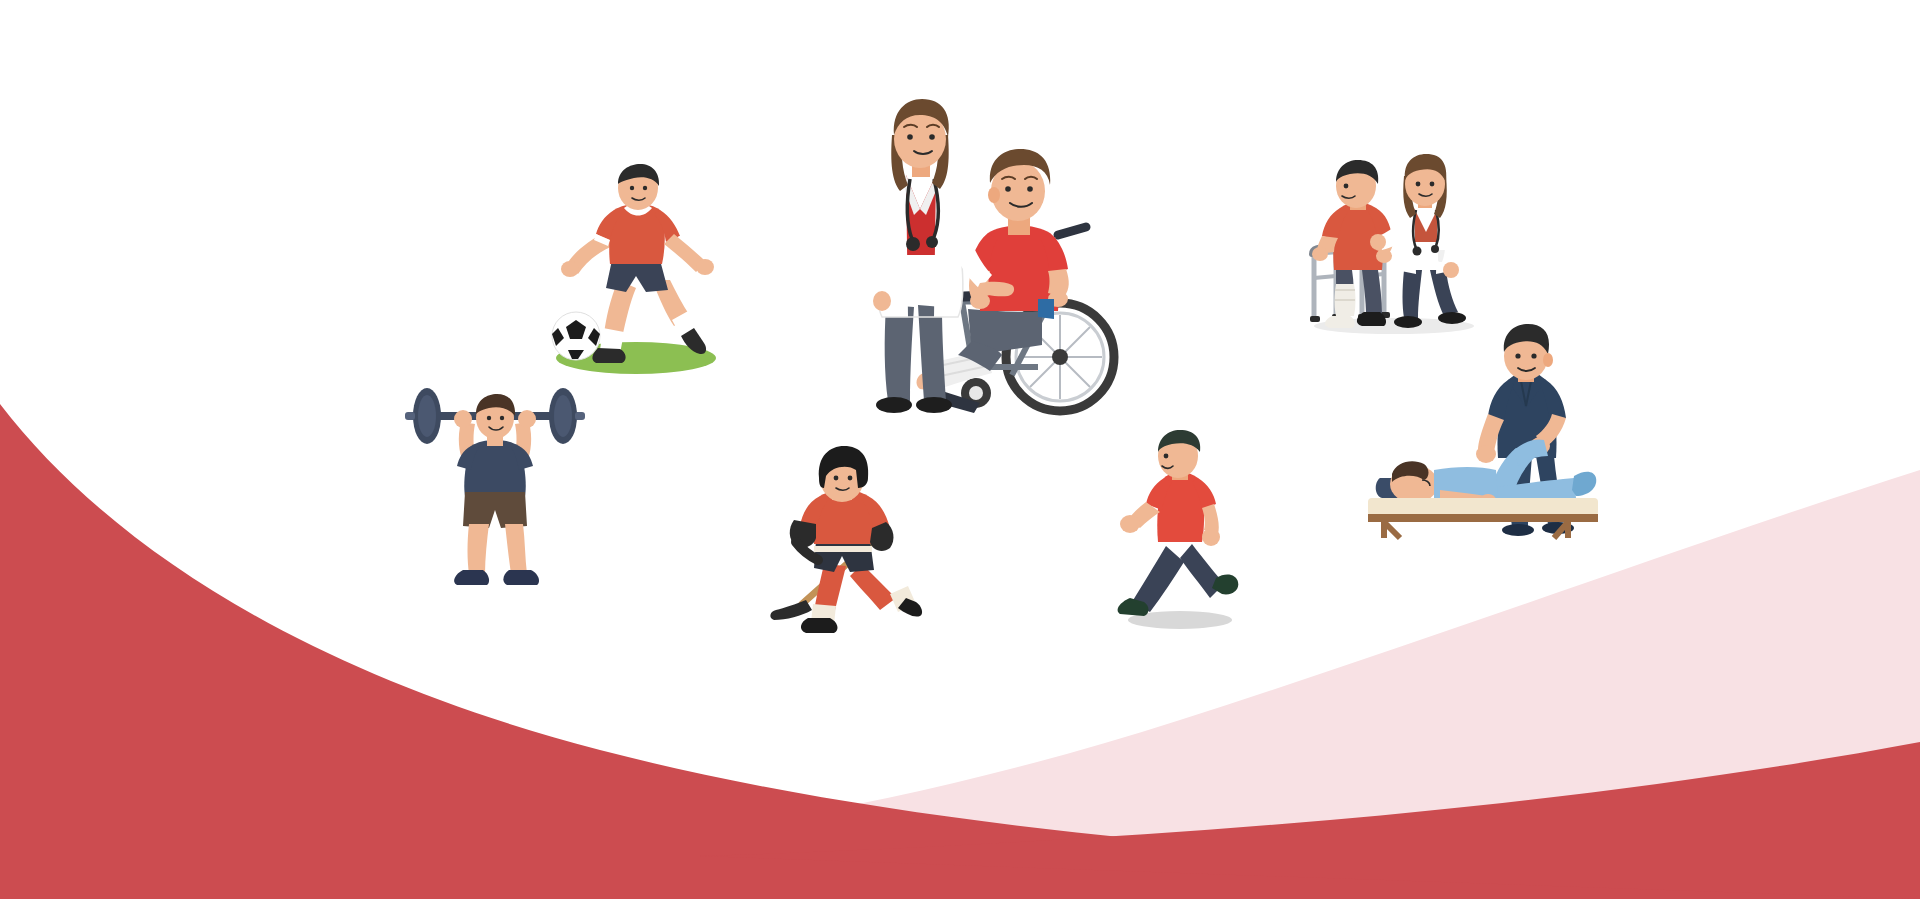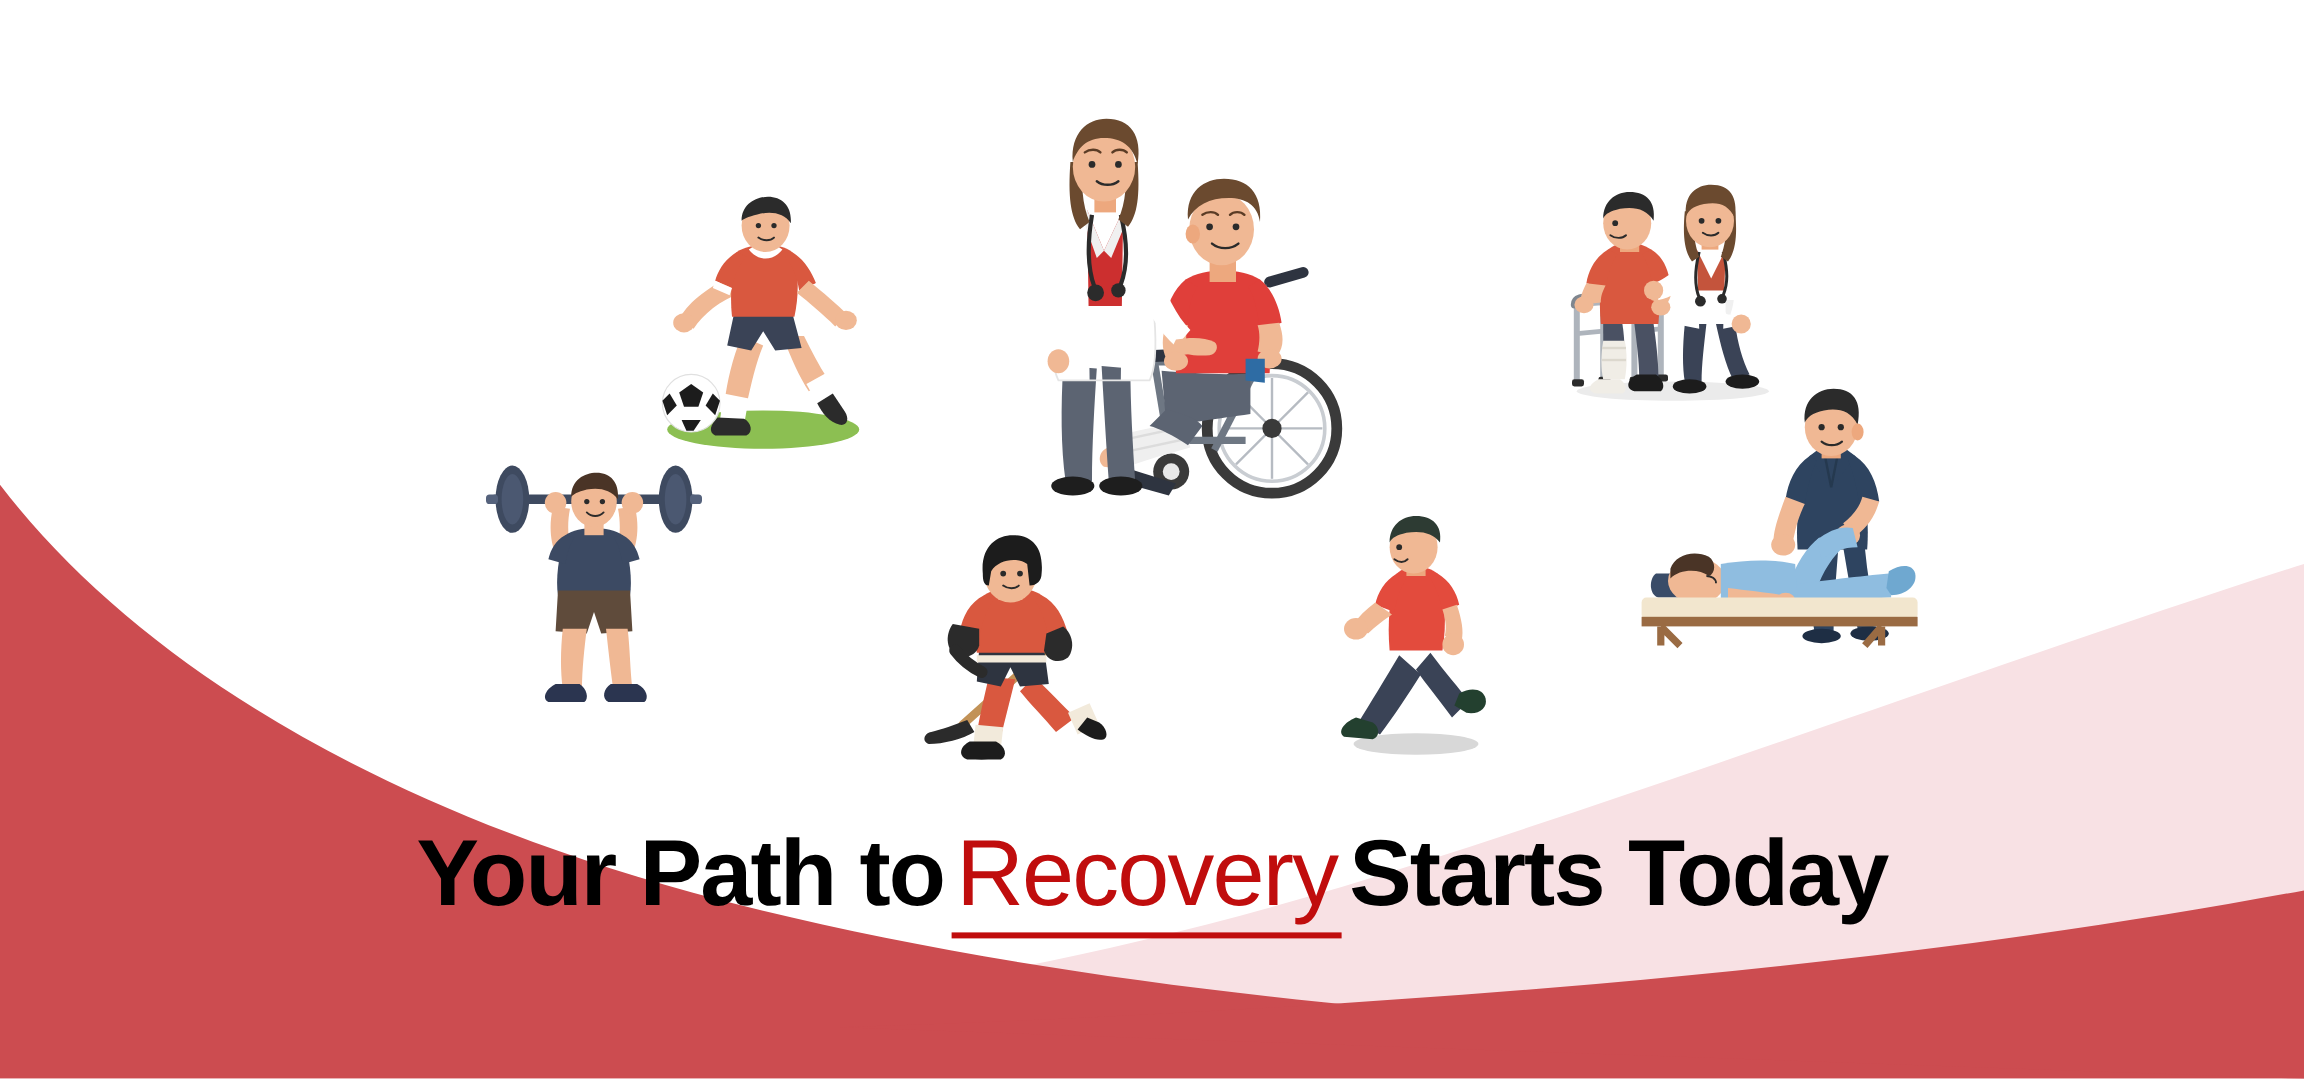--- a/index.html
+++ b/index.html
@@ -466,17 +466,14 @@
       <g>
         <rect x="-10" y="158" width="230" height="18" rx="4" fill="#F2E6CE"></rect>
         <rect x="-10" y="174" width="230" height="8" fill="#9A6B43"></rect>
         <path d="M6,182 L6,198 M6,182 L22,198" stroke="#9A6B43" stroke-width="6"></path>
         <path d="M190,182 L190,198 M190,182 L176,198" stroke="#9A6B43" stroke-width="6"></path>
       </g>
     </g>
 
   </svg>
 
-  <h1 class="headline">
-    <span class="part-black">Your Path to</span><span class="part-red">Recovery</span><span class="part-black">Starts Today</span>
-  </h1>
 
 </div>
 
 </body></html>

